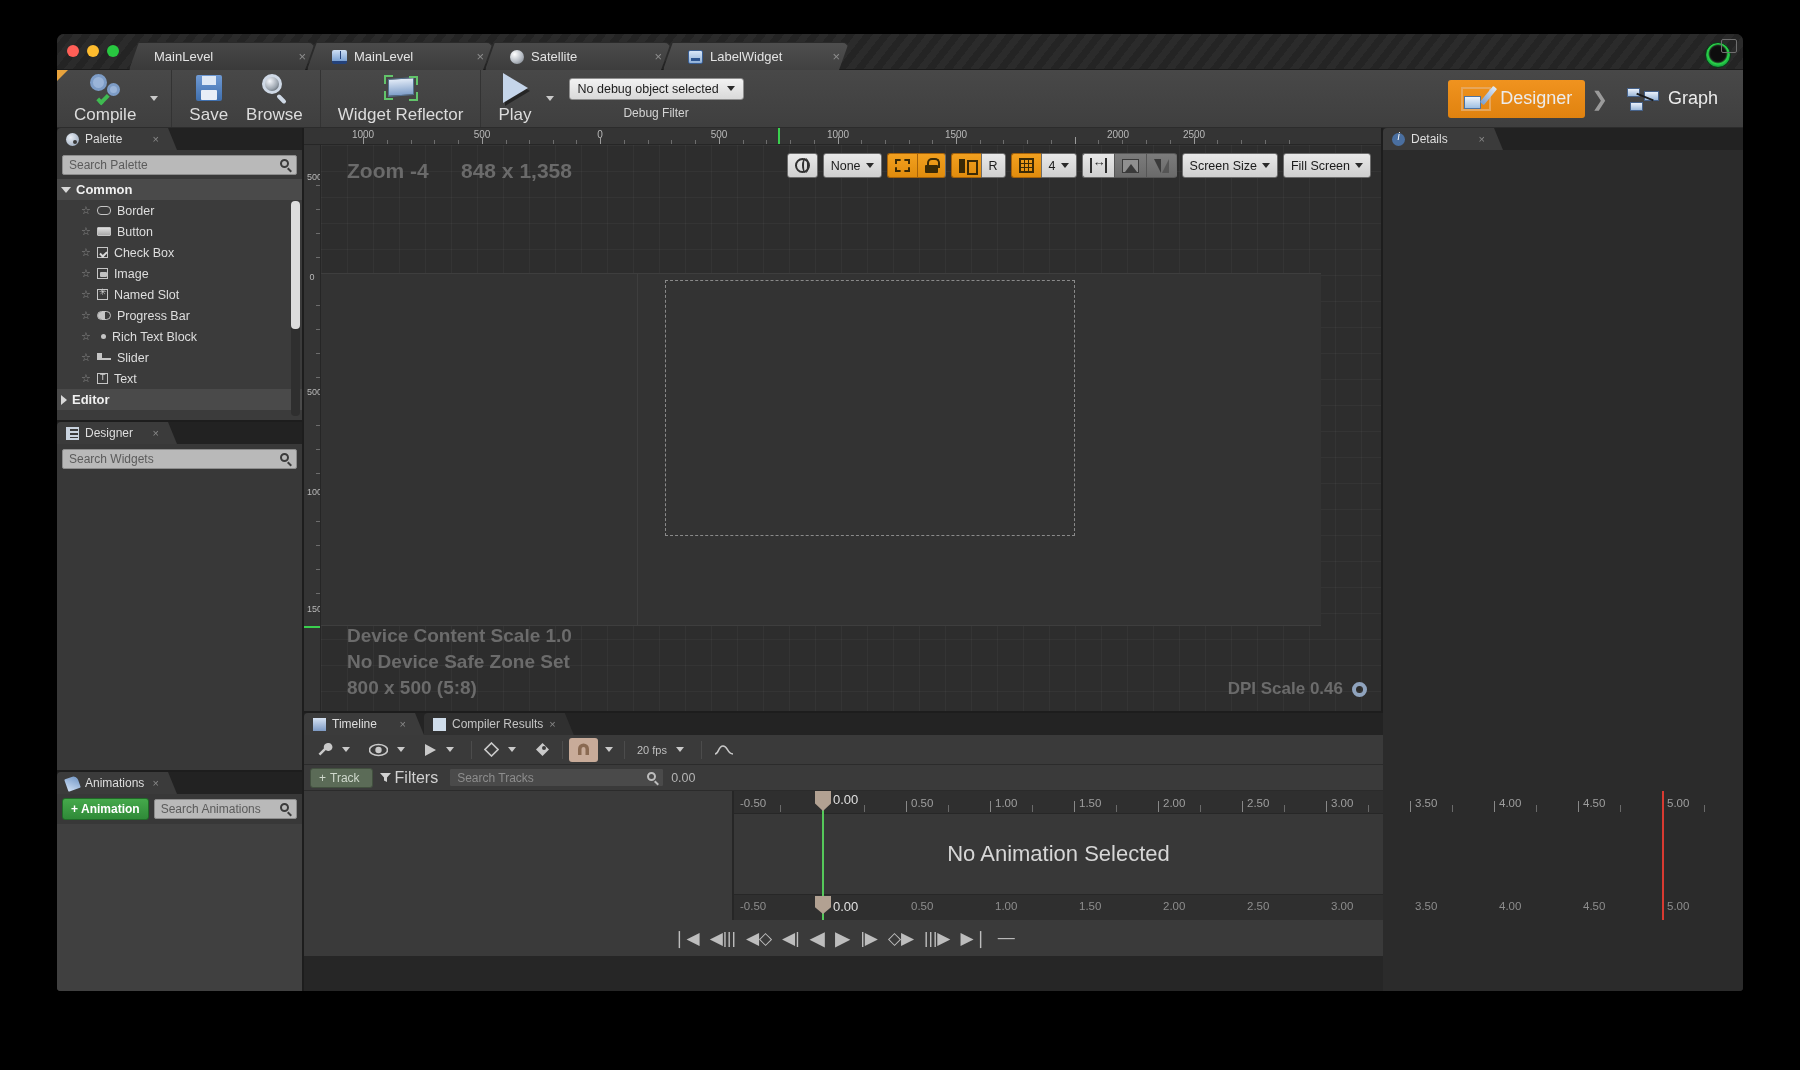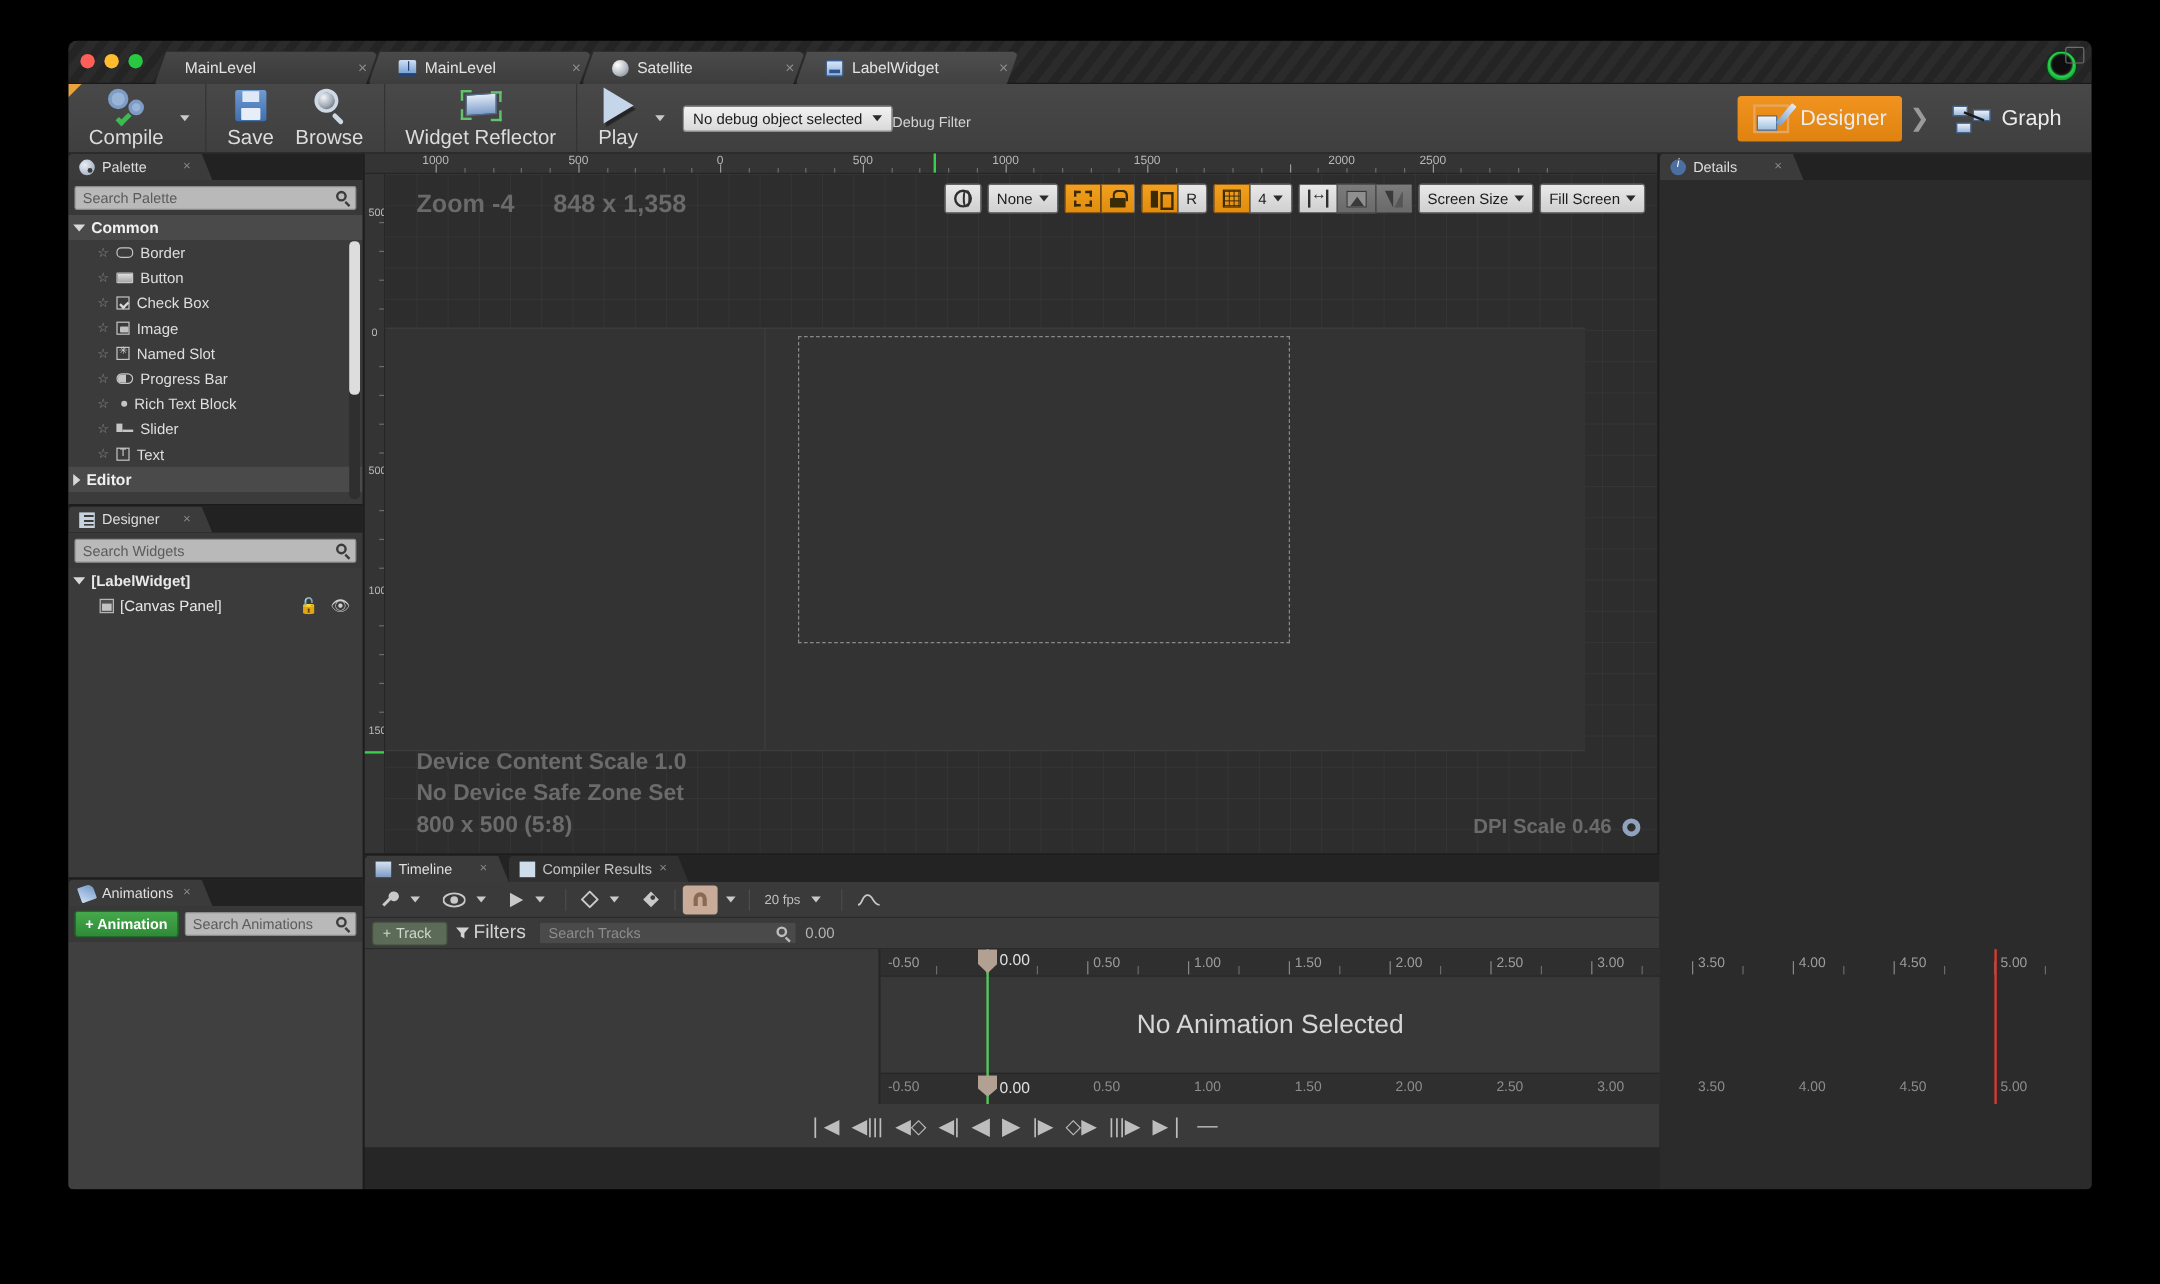--- a/index.html
+++ b/index.html
@@ -91,21 +91,21 @@
   .ic-browse .hdl { position:absolute; right:1px; bottom:0; width:11px; height:4px; background:#cfd9e6; transform: rotate(45deg); border-radius:2px; }
   .ic-reflector { width: 34px; height: 26px; }
   .ic-reflector .scr { position:absolute; left:4px; top:3px; width:26px; height:18px; background: linear-gradient(#e2ebf7,#7d9dc8); border:1px solid #54708f; transform: skewY(-4deg); }
   .ic-reflector .br { position:absolute; width:9px; height:9px; border:2px solid #62c46a; }
   .ic-reflector .br.tl { left:0; top:0; border-right:none; border-bottom:none; }
   .ic-reflector .br.tr { right:0; top:1px; border-left:none; border-bottom:none; }
   .ic-reflector .br.bl { left:0; bottom:1px; border-right:none; border-top:none; }
   .ic-reflector .br.brr { right:0; bottom:0; border-left:none; border-top:none; }
   .ic-play { width: 0; height: 0; border-left: 25px solid #c5d5ea; border-top: 15px solid transparent; border-bottom: 15px solid transparent; filter: drop-shadow(2px 3px 0 rgba(0,0,0,.45)); }
 
-  .debugwrap { display: flex; flex-direction: row; align-items: center; justify-content: center; padding: 0 10px; }
+  .debugwrap { display: flex; flex-direction: column; align-items: center; justify-content: center; padding: 0 10px; }
   .debugsel {
     background: linear-gradient(#f2f2f2,#d9d9d9); color: #1c1c1c;
     font-size: 12.5px; border: 1px solid #8e8e8e; border-radius: 3px;
     padding: 3px 8px; display: flex; align-items: center; gap: 8px;
   }
   .debugsel .ca { width:0;height:0;border-left:4px solid transparent;border-right:4px solid transparent;border-top:5px solid #2a2a2a; }
   .debuglabel { font-size: 12px; color: #d4d4d4; margin-top: 6px; }
 
   .modes { margin-left: auto; display: flex; align-items: center; padding-right: 12px; gap: 4px; }
   .mode { display: flex; align-items: center; gap: 9px; padding: 7px 13px; font-size: 18px; color: #ececec; border-radius: 3px; }
@@ -183,21 +183,21 @@
   .w-canvas::after { content:""; position:absolute; left:1px; top:3px; right:1px; bottom:1px; background:#c3c3c3; }
 
   .vscroll { position: absolute; right: 2px; top: 24px; width: 9px; height: 128px; background: #ddd; border-radius: 4px; }
   .scrolltrack { position: absolute; right: 2px; top: 22px; bottom: 4px; width: 9px; background: #2f2f2f; border-radius: 4px; }
 
   .hitem { display: flex; align-items: center; gap: 5px; height: 21px; color: #e9e9e9; font-size: 12.5px; }
   .hitem.root { font-weight: bold; padding-left: 4px; }
   .hitem.child { padding-left: 26px; font-weight: normal; }
   .hitem .eyes { margin-left: auto; display: flex; gap: 10px; padding-right: 10px; color: #cfcfcf; font-size: 13px; }
 
-  .animpanel { height: 260px; border-top: 2px solid #1d1d1d; }
+  .animpanel { height: 221px; border-top: 2px solid #1d1d1d; }
   .animtoolbar { display: flex; align-items: center; gap: 5px; padding: 4px 5px; background: #383838; }
   .btn-anim { background: linear-gradient(#45a94b,#2f8a38); color: #fff; font-size: 12px; font-weight: bold; border-radius: 3px; padding: 3px 8px; display: flex; align-items: center; gap: 3px; border: 1px solid #1f6b27; }
   .animbody { flex: 1; background: #404040; }
 
   
   .center { flex: 1; display: flex; flex-direction: column; min-width: 0; }
   .viewport-wrap { height: 583px; display: flex; flex-direction: column; background: #2c2c2c; border-right: 2px solid #1d1d1d; }
   .ruler-top { height: 17px; background: #343434; position: relative; border-bottom: 1px solid #262626; overflow: hidden; }
   .ruler-top .rl { position: absolute; top: 1px; font-size: 10px; color: #b9b9b9; transform: translateX(-50%); }
   .ruler-top .tick { position: absolute; bottom: 0; width: 1px; height: 4px; background: #6d6d6d; }
@@ -502,34 +502,20 @@
             <span class="x">×</span>
           </div>
         </div>
         <div class="searchrow">
           <div class="searchbox">
             <span class="ph">Search Widgets</span>
             <span class="mag">
                 <i></i>
                 <b></b>
               </span>
-          </div>
-        </div>
-        <div class="tree">
-          <div class="hitem root">
-            <span class="arrow-d"></span>
-            <span>[LabelWidget]</span>
-          </div>
-          <div class="hitem child">
-            <span class="wico w-canvas"></span>
-            <span>[Canvas Panel]</span>
-            <span class="eyes">
-              <span>🔓</span>
-              <span>👁</span>
-            </span>
           </div>
         </div>
       </div>
 
       <div class="panel animpanel" style="display:flex;flex-direction:column;">
         <div class="panel-tabs">
           <div class="ptab">
             <span class="pico ico-anim"></span>
             <span>Animations</span>
             <span class="x">×</span>

